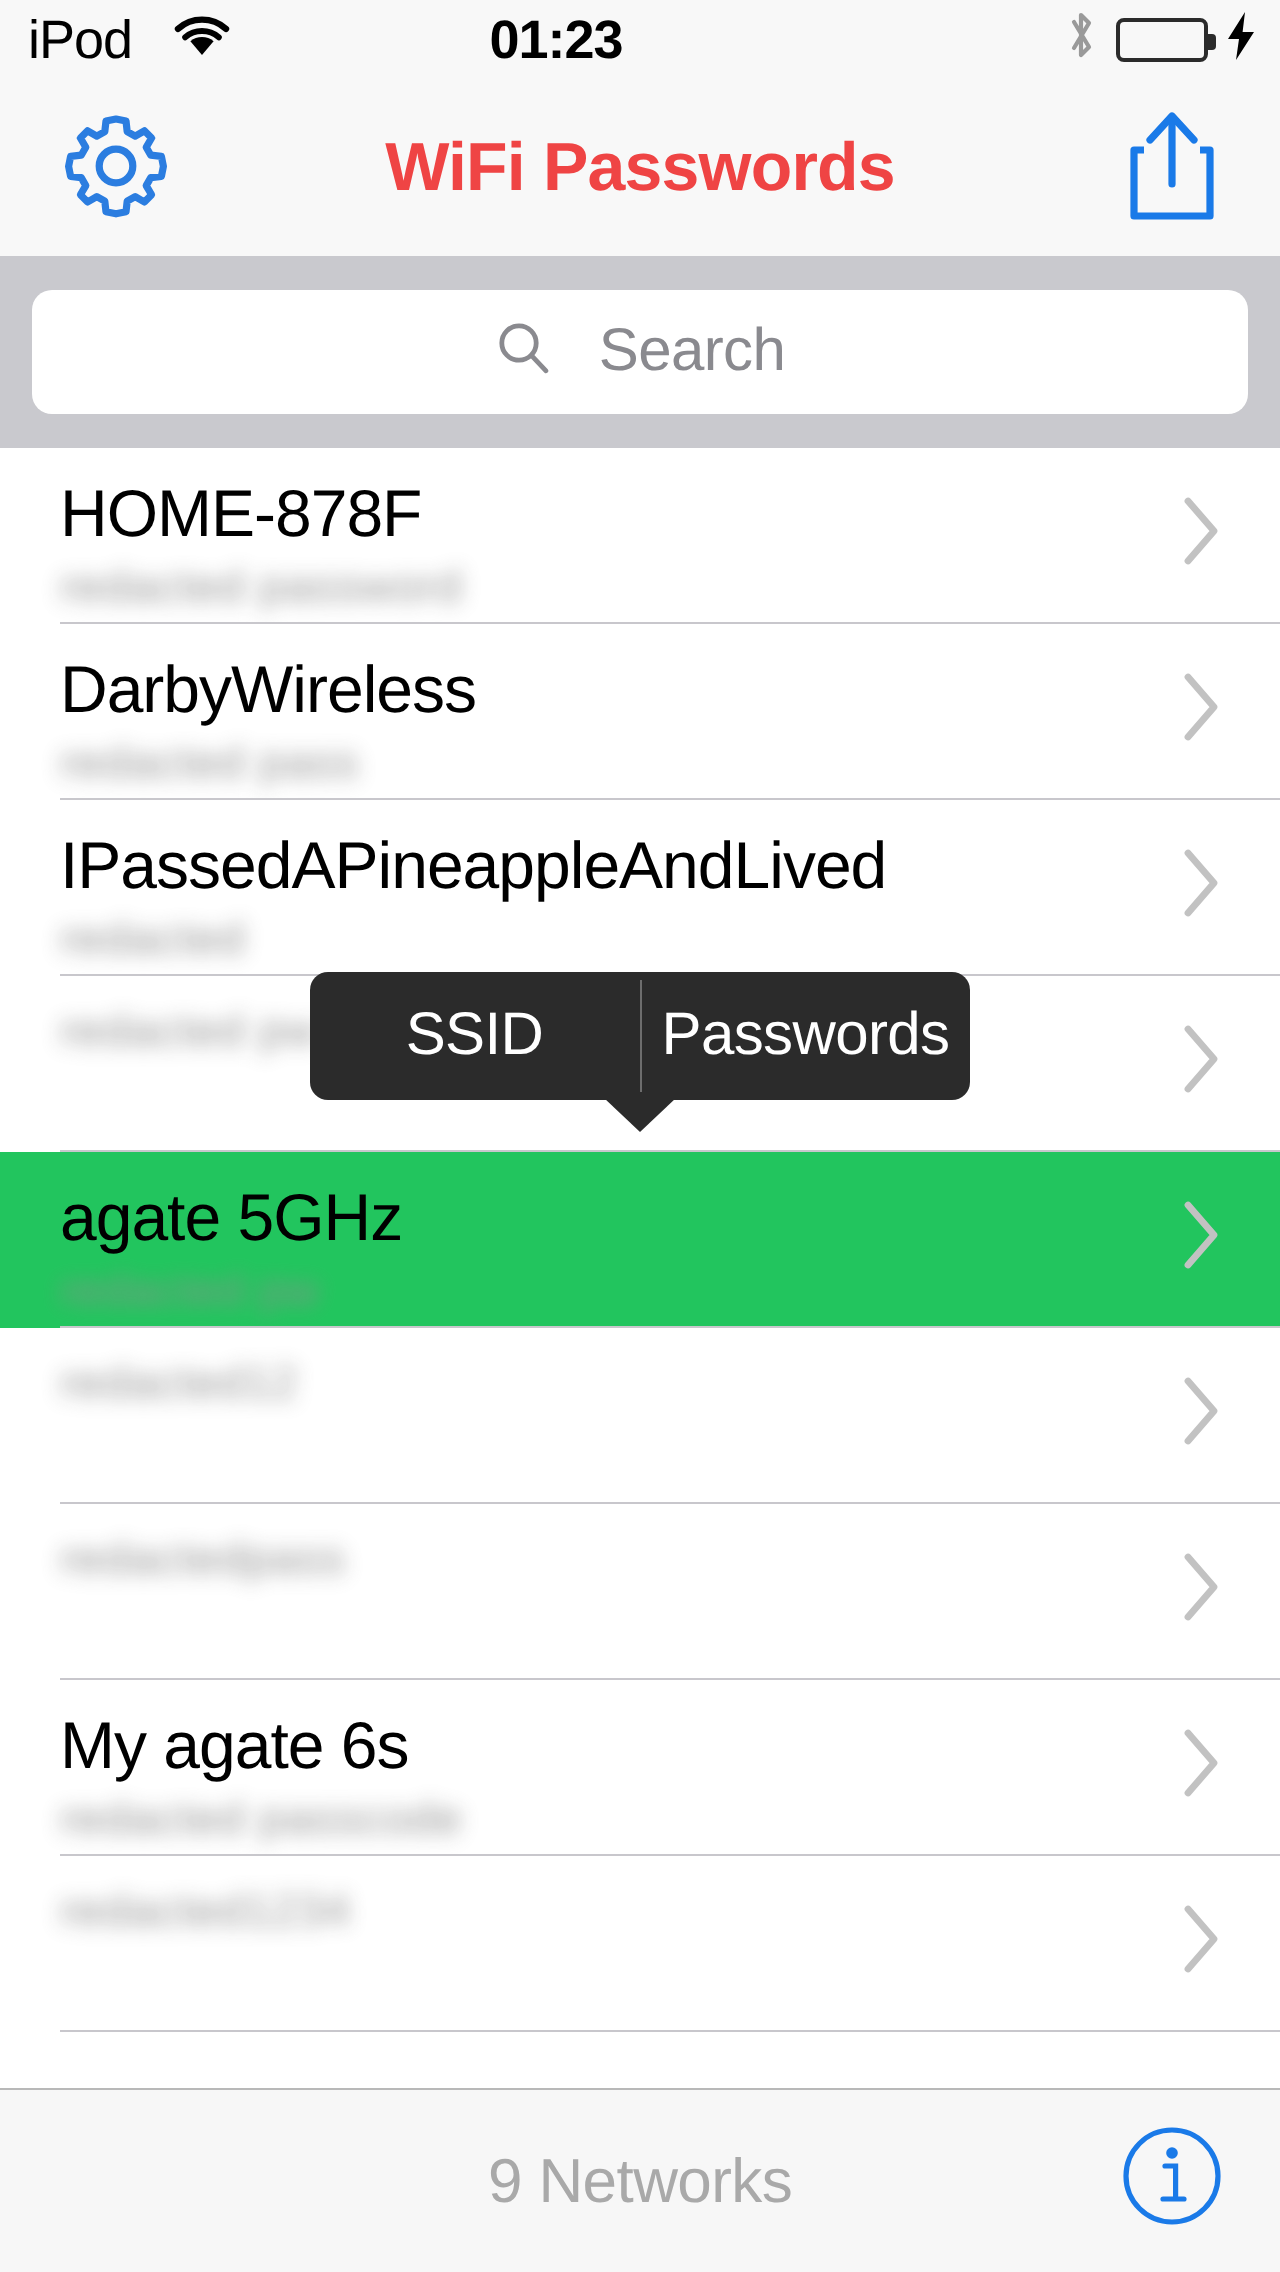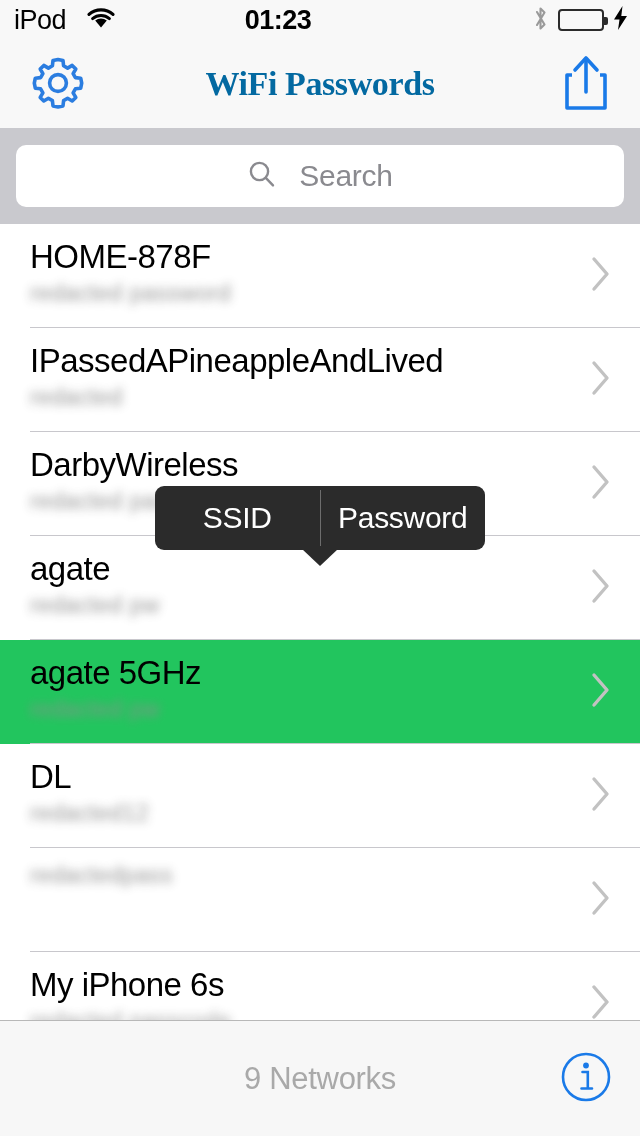--- a/index.html
+++ b/index.html
@@ -32,21 +32,21 @@
     position:absolute; right:-6px; top:6px; width:4px; height:8px;
     background:#2b2b2b; border-radius:0 2px 2px 0;
   }
 
   
   #nav-bar {
     position:absolute; top:40px; left:0; width:640px; height:88px;
     background:#f8f8f8;
     display:flex; align-items:center; justify-content:center;
   }
-  #nav-title { font-size:34px; font-weight:bold; color:#0369a1; letter-spacing:-0.4px;font-family:Liberation Serif, serif; }
+  #nav-title { font-size:34px; font-weight:bold; color:#ef4444; letter-spacing:-0.4px; }
   #settings-button { position:absolute; left:22px; top:18px; width:72px; height:54px;
       display:flex; align-items:center; justify-content:center; cursor:pointer; }
   #share-button { position:absolute; right:20px; top:16px; width:68px; height:58px;
       display:flex; align-items:center; justify-content:center; cursor:pointer; }
 
   
   #search-bar {
     position:absolute; top:128px; left:0; width:640px; height:96px;
     background:#c9c9ce; display:flex; align-items:center; justify-content:center;
   }
@@ -55,21 +55,21 @@
     display:flex; align-items:center; justify-content:center; gap:22px; cursor:text;
   }
   #search-placeholder { font-size:30px; color:#8a8a8f; letter-spacing:-0.3px; }
 
   
   #network-list {
     position:absolute; top:224px; left:0; width:640px; height:820px;
     background:#ffffff; overflow:hidden;
   }
   .row {
-    position:relative; height:104px; width:640px; background:#ffffff;
+    position:relative; height:88px; width:640px; background:#ffffff;
     padding:12px 0 16px 30px; cursor:pointer;
   }
   .row.selected { background:#22c55e; }
   .row-sep {
     position:absolute; bottom:0; left:30px; right:0; height:1px; background:#c8c7cc;
   }
   .ssid {
     font-size:33px; color:#000; letter-spacing:-0.5px; line-height:42px;
     white-space:nowrap;
   }
@@ -94,21 +94,21 @@
   #callout-divider { width:1px; background:#6d6d6d; margin:4px 0; }
   #callout-arrow {
     position:absolute; left:320px; top:549px; margin-left:-18px;
     width:0; height:0;
     border-left:18px solid transparent; border-right:18px solid transparent;
     border-top:17px solid #2b2b2b; z-index:41;
   }
 
   
   #bottom-toolbar {
-    position:absolute; bottom:0; left:0; width:640px; height:116px;
+    position:absolute; bottom:0; left:0; width:640px; height:92px;
     background:#f7f7f7; border-top:1px solid #b8b8b8;
     display:flex; align-items:center; justify-content:center;
   }
   #network-count { font-size:31px; color:#a9a9a9; letter-spacing:-0.3px; }
   #info-button {
     position:absolute; right:26px; top:50%; transform:translateY(-50%);
     width:56px; height:56px; display:flex; align-items:center; justify-content:center;
     cursor:pointer;
   }
 </style>
@@ -189,87 +189,85 @@
   <div id="network-list">
       <div class="row">
         <div class="ssid">HOME-878F</div>
         <div class="password">redacted password</div>
         <span class="chevron"><svg width="22" height="38" viewBox="0 0 22 38">
             <path d="M4 4 L17 19 L4 34" stroke="#c2c2c2" stroke-width="3.4" fill="none" stroke-linecap="round" stroke-linejoin="round"></path>
           </svg></span>
         <div class="row-sep"></div>
       </div>
       <div class="row">
+        <div class="ssid">DarbyWireless</div>
+        <div class="password">redacted pass</div>
+        <span class="chevron"><svg width="22" height="38" viewBox="0 0 22 38">
+            <path d="M4 4 L17 19 L4 34" stroke="#c2c2c2" stroke-width="3.4" fill="none" stroke-linecap="round" stroke-linejoin="round"></path>
+          </svg></span>
+        <div class="row-sep"></div>
+      </div>
+      <div class="row">
         <div class="ssid">IPassedAPineappleAndLived</div>
         <div class="password">redacted</div>
         <span class="chevron"><svg width="22" height="38" viewBox="0 0 22 38">
             <path d="M4 4 L17 19 L4 34" stroke="#c2c2c2" stroke-width="3.4" fill="none" stroke-linecap="round" stroke-linejoin="round"></path>
           </svg></span>
         <div class="row-sep"></div>
       </div>
       <div class="row">
-        <div class="ssid">DarbyWireless</div>
-        <div class="password">redacted pass</div>
-        <span class="chevron"><svg width="22" height="38" viewBox="0 0 22 38">
-            <path d="M4 4 L17 19 L4 34" stroke="#c2c2c2" stroke-width="3.4" fill="none" stroke-linecap="round" stroke-linejoin="round"></path>
-          </svg></span>
-        <div class="row-sep"></div>
-      </div>
-      <div class="row">
-        <div class="ssid">agate</div>
         <div class="password">redacted pw</div>
         <span class="chevron"><svg width="22" height="38" viewBox="0 0 22 38">
             <path d="M4 4 L17 19 L4 34" stroke="#c2c2c2" stroke-width="3.4" fill="none" stroke-linecap="round" stroke-linejoin="round"></path>
           </svg></span>
         <div class="row-sep"></div>
       </div>
       <div class="row selected">
         <div class="ssid">agate 5GHz</div>
         <div class="password">redacted pw</div>
         <span class="chevron"><svg width="22" height="38" viewBox="0 0 22 38">
             <path d="M4 4 L17 19 L4 34" stroke="#c2c2c2" stroke-width="3.4" fill="none" stroke-linecap="round" stroke-linejoin="round"></path>
           </svg></span>
         <div class="row-sep"></div>
       </div>
       <div class="row">
-        <div class="ssid">DL</div>
         <div class="password">redacted12</div>
         <span class="chevron"><svg width="22" height="38" viewBox="0 0 22 38">
             <path d="M4 4 L17 19 L4 34" stroke="#c2c2c2" stroke-width="3.4" fill="none" stroke-linecap="round" stroke-linejoin="round"></path>
           </svg></span>
         <div class="row-sep"></div>
       </div>
       <div class="row">
         <div class="password">redactedpass</div>
         <span class="chevron"><svg width="22" height="38" viewBox="0 0 22 38">
             <path d="M4 4 L17 19 L4 34" stroke="#c2c2c2" stroke-width="3.4" fill="none" stroke-linecap="round" stroke-linejoin="round"></path>
           </svg></span>
         <div class="row-sep"></div>
       </div>
       <div class="row">
-        <div class="ssid">My iPhone 6s</div>
+        <div class="ssid">My agate 6s</div>
         <div class="password">redacted passcode</div>
         <span class="chevron"><svg width="22" height="38" viewBox="0 0 22 38">
             <path d="M4 4 L17 19 L4 34" stroke="#c2c2c2" stroke-width="3.4" fill="none" stroke-linecap="round" stroke-linejoin="round"></path>
           </svg></span>
         <div class="row-sep"></div>
       </div>
       <div class="row">
         <div class="password">redacted1234</div>
         <span class="chevron"><svg width="22" height="38" viewBox="0 0 22 38">
             <path d="M4 4 L17 19 L4 34" stroke="#c2c2c2" stroke-width="3.4" fill="none" stroke-linecap="round" stroke-linejoin="round"></path>
           </svg></span>
         <div class="row-sep"></div>
       </div>
     </div>
 
   <div id="callout-menu">
     <div class="callout-item">SSID</div>
     <div id="callout-divider"></div>
-    <div class="callout-item">Password</div>
+    <div class="callout-item">Passwords</div>
   </div>
   <div id="callout-arrow"></div>
 
   <div id="bottom-toolbar">
     <span id="network-count">9 Networks</span>
     <div id="info-button">
       <span>
         <svg width="52" height="52" viewBox="0 0 52 52">
           <circle cx="26" cy="26" r="23" stroke="#1a7ae8" stroke-width="2.6" fill="none"></circle>
           <circle cx="26" cy="14.5" r="2.9" fill="#1a7ae8"></circle>

